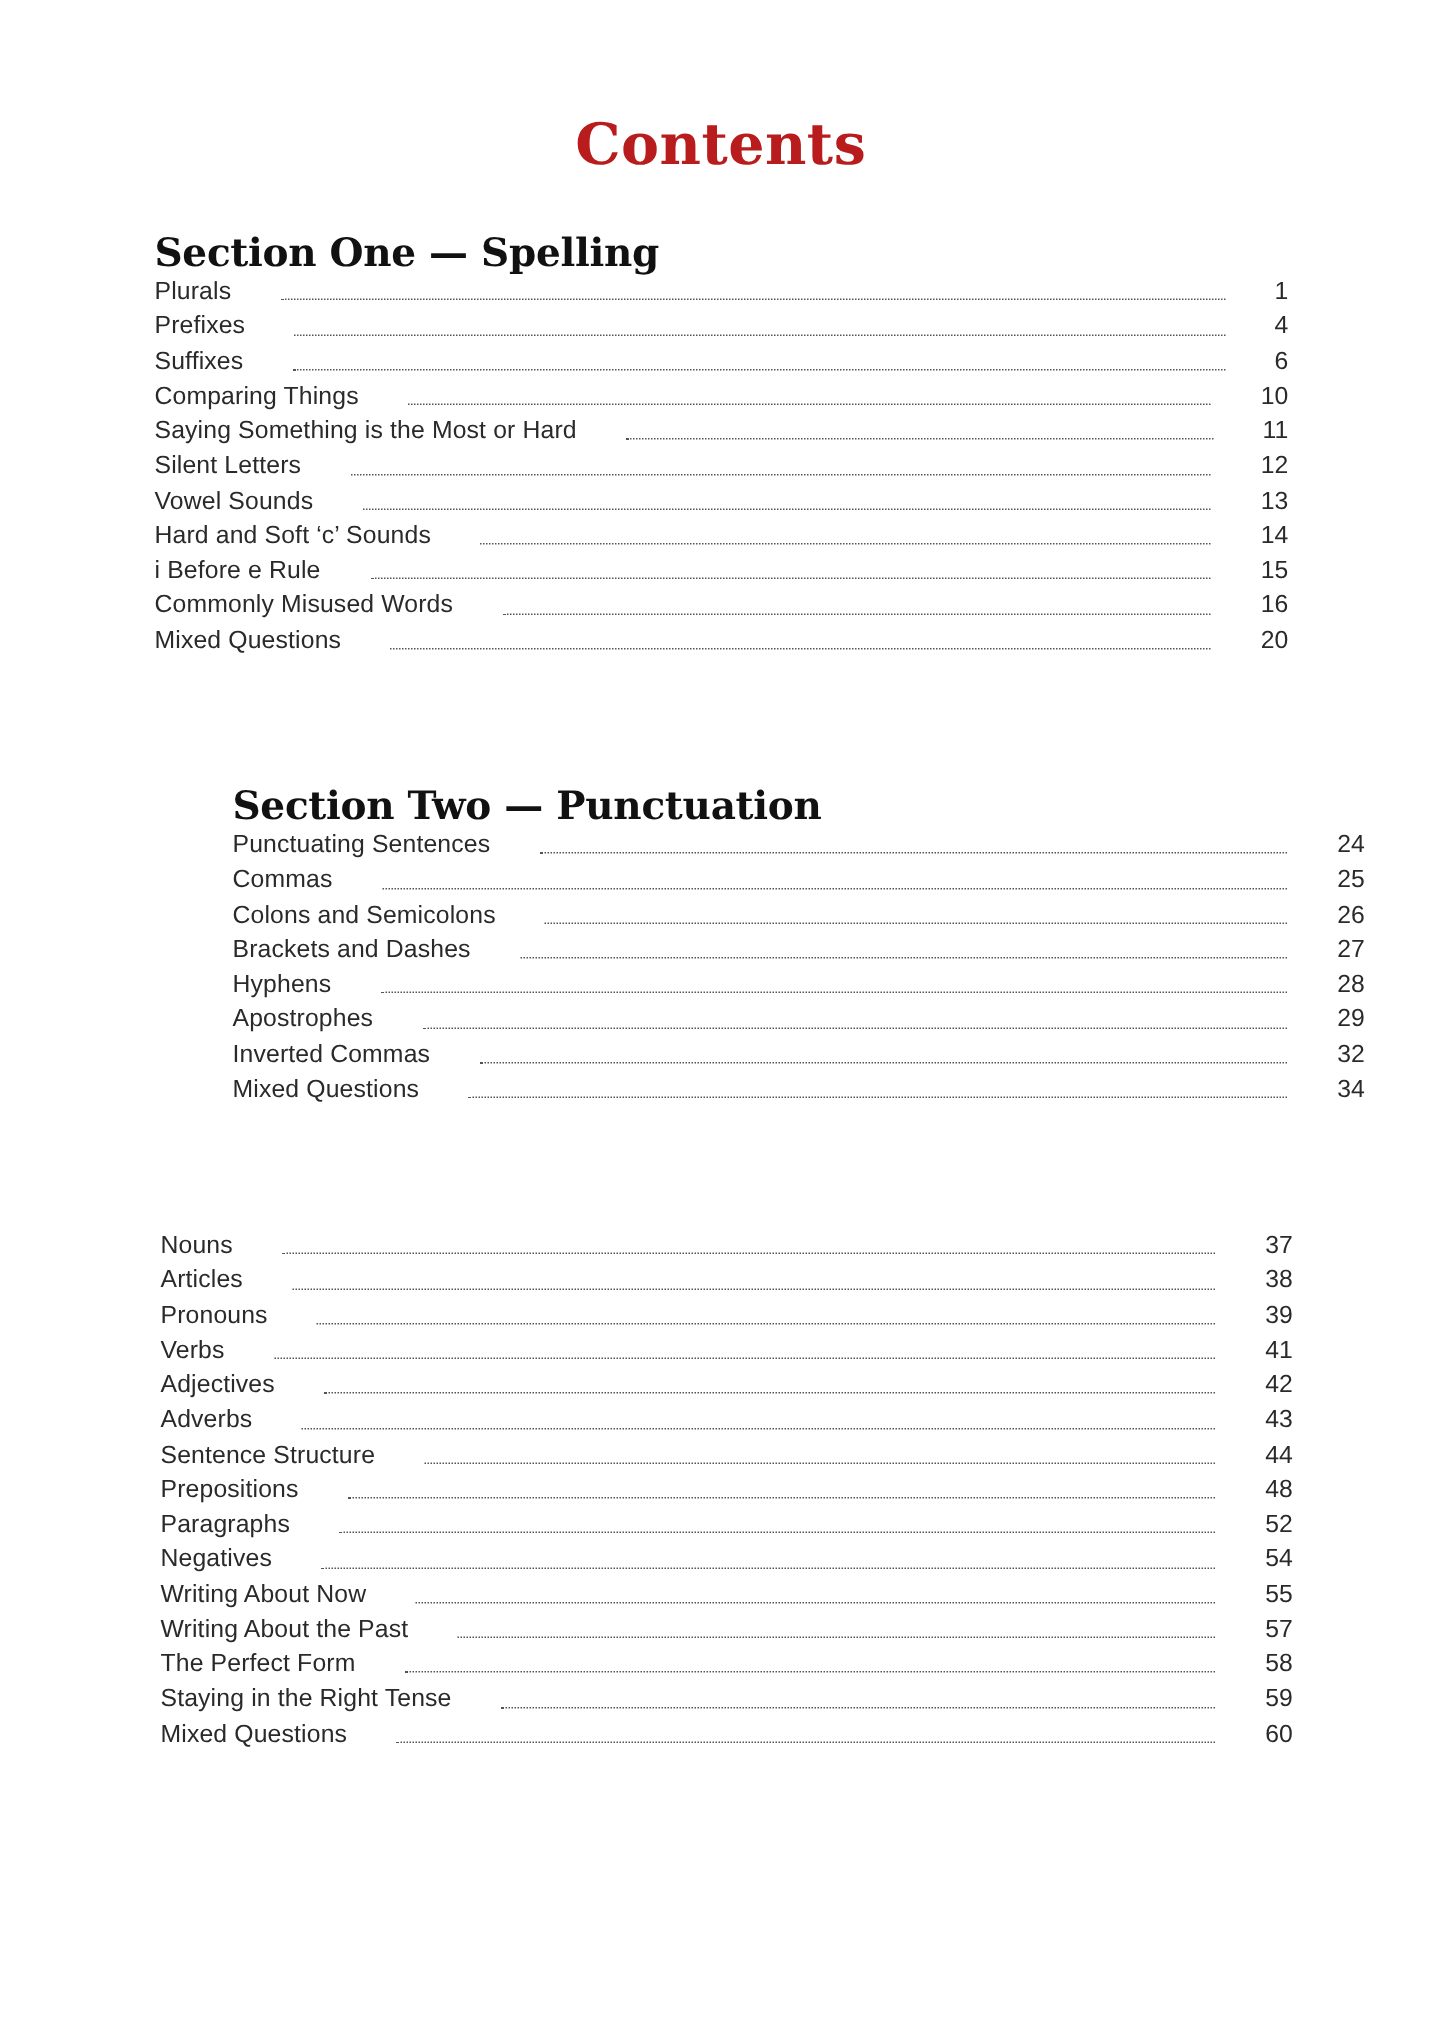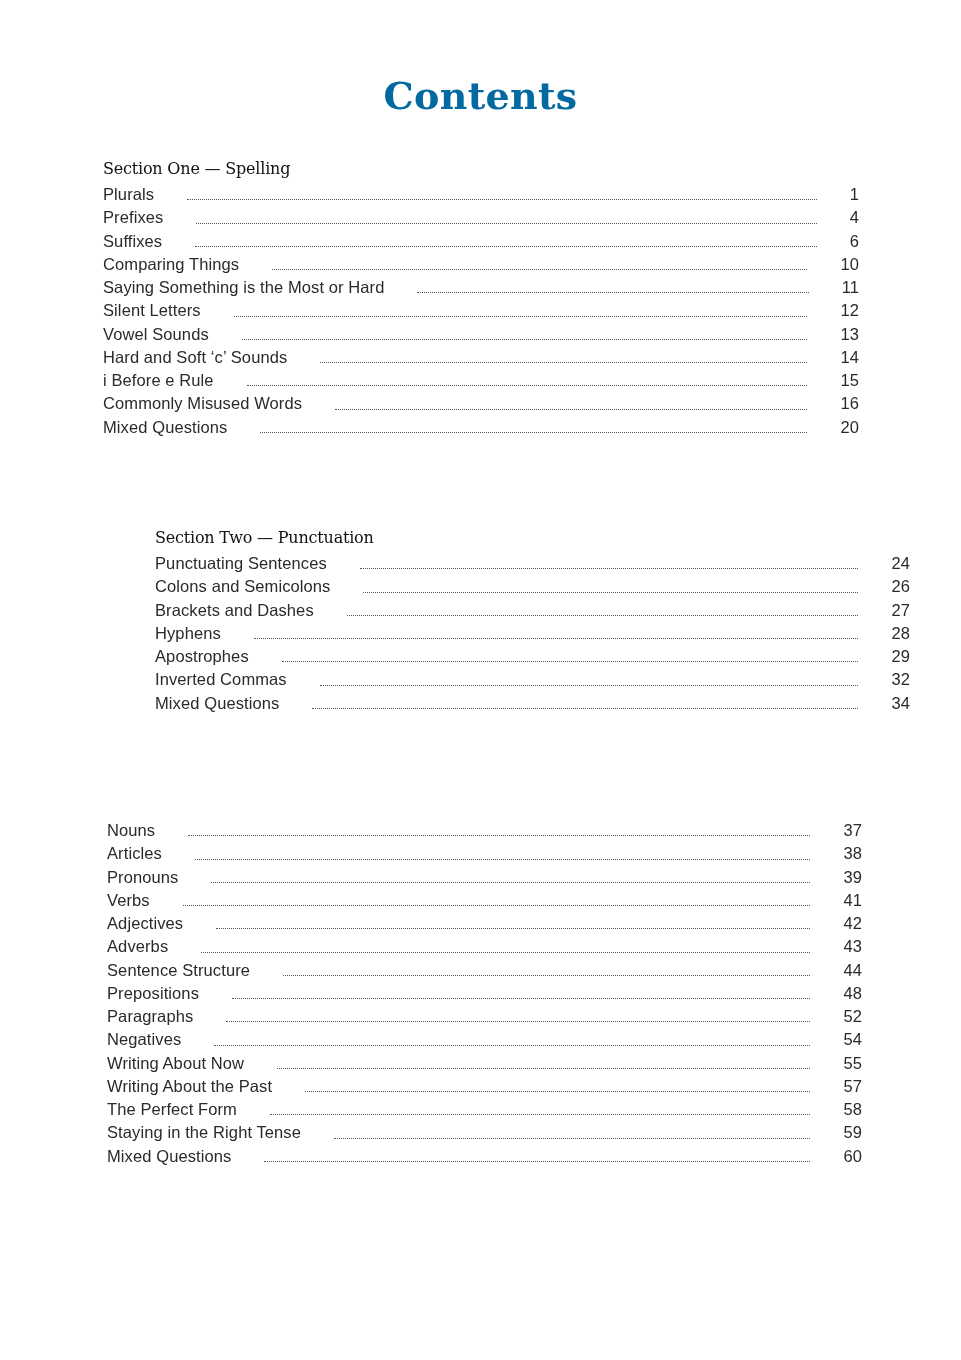--- a/index.html
+++ b/index.html
@@ -1,25 +1,25 @@
 <!DOCTYPE html>
 <html><head>
   <meta charset="utf-8">
   <style>
     html, body { margin: 0; padding: 0; background: #ffffff; }
     body { width: 961px; height: 1360px; position: relative; overflow: hidden; color: #1a1a1a; }
     .page-title {
       position: absolute; left: 0; width: 961px; top: 48px;
       text-align: center;
-      font-family: "DejaVu Serif", serif; font-weight: bold; font-size: 38px; color: #0369a1;
+      font-family: "DejaVu Serif", serif; font-weight: bold; font-size: 38px; color: #b91c1c;
       letter-spacing: 0.3px;
     }
     .section { position: absolute; }
     .section-title {
-      font-family: "DejaVu Serif", serif; font-weight: normal; font-size: 16px; color: #111;
+      font-family: "DejaVu Serif", serif; font-weight: bold; font-size: 26px; color: #111;
       height: 32px; line-height: 32px; margin: 0; letter-spacing: -0.2px;
     }
     .entries { list-style: none; margin: 0; padding: 0; }
     .entry {
       display: flex; align-items: baseline; height: 23.25px;
       font-family: "Liberation Sans", sans-serif; font-size: 16.5px; color: #2a2a2a;
       font-weight: normal; letter-spacing: 0.1px; gap: 32px;
     }
     .entry-label { white-space: nowrap; flex: 0 0 auto; }
     .entry-leader {
@@ -99,20 +99,25 @@
 
 <div class="section" id="sec2">
   <h2 class="section-title">Section Two — Punctuation</h2>
   <ul class="entries">
       <li class="entry">
         <span class="entry-label">Punctuating Sentences</span>
         <span class="entry-leader"></span>
         <span class="entry-page">24</span>
       </li>
       <li class="entry">
+        <span class="entry-label">Commas</span>
+        <span class="entry-leader"></span>
+        <span class="entry-page">25</span>
+      </li>
+      <li class="entry">
         <span class="entry-label">Colons and Semicolons</span>
         <span class="entry-leader"></span>
         <span class="entry-page">26</span>
       </li>
       <li class="entry">
         <span class="entry-label">Brackets and Dashes</span>
         <span class="entry-leader"></span>
         <span class="entry-page">27</span>
       </li>
       <li class="entry">

